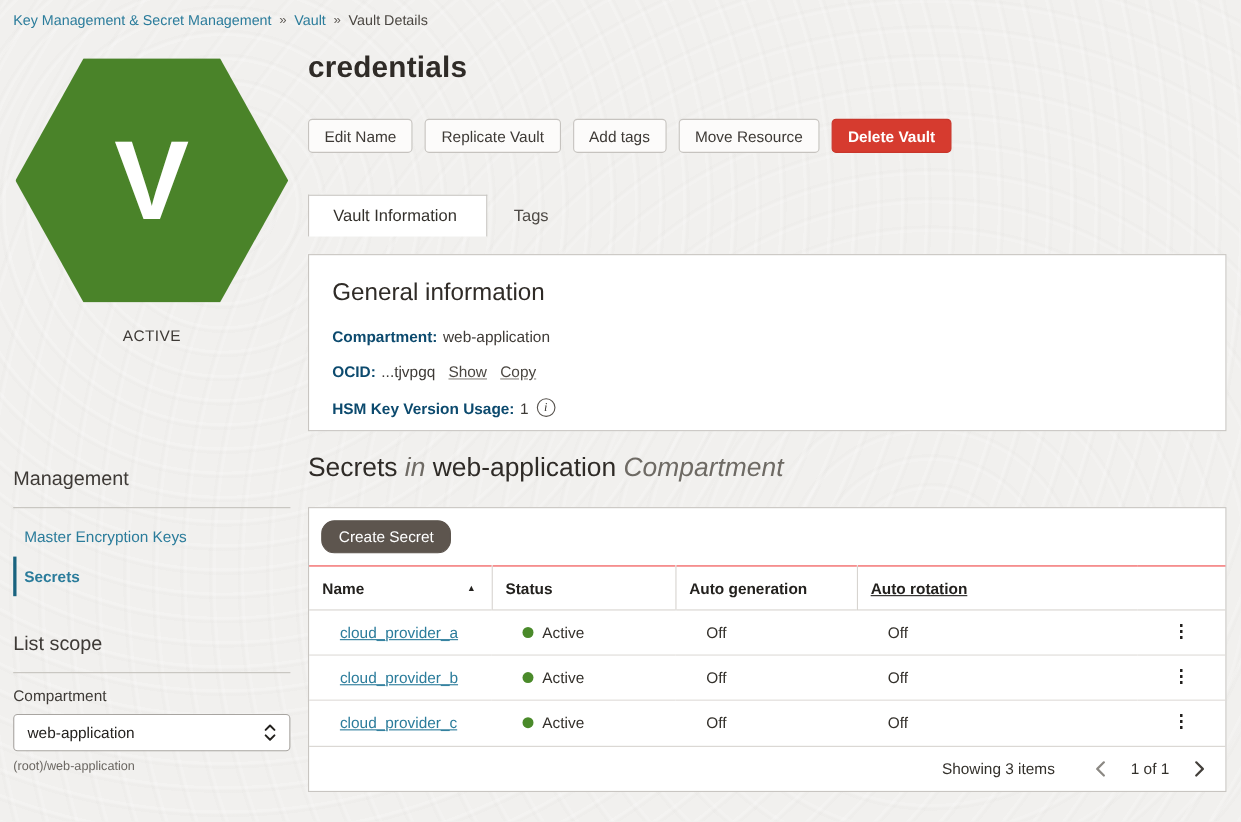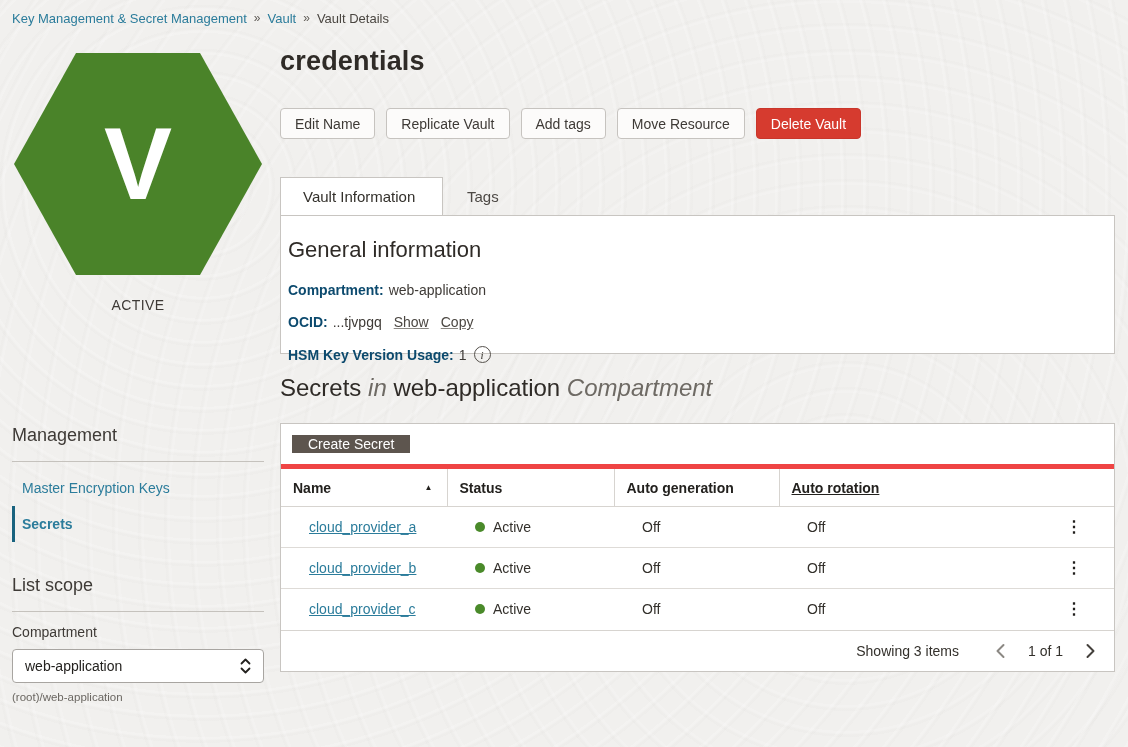--- a/index.html
+++ b/index.html
@@ -54,57 +54,57 @@
   }
   .compartment-path { font-size:11.5px; color:#6b6762; margin-top:8px; }
 
   
   h1.page-title { font-size:27px; font-weight:700; color:#2f2b27; margin-top:20px; letter-spacing:.2px; }
   .actions { margin-top:31px; display:flex; gap:11px; }
   .btn {
     height:31px; padding:0 14px; font-size:14px; font-family:inherit; cursor:pointer;
     background:#fcfbfa; border:1px solid #c6c3bf; border-radius:4px; color:#3e3a36;
   }
-  .btn.danger { background:#d63b2f; border-color:#c9362b; color:#fff; }
+  .btn.danger { background:#d63b2f; border-color:#c9362b; color:#fff;font-weight:bold; }
 
   
   .tabs { margin-top:38px; display:flex; position:relative; z-index:2; }
   .tab { height:38px; padding:0 24px; display:flex; align-items:center; font-size:15px; color:#4d4945; cursor:pointer; }
   .tab.active {
     background:#fff; border:1px solid #c8c5c1; border-bottom:none; color:#33302b;
     margin-bottom:-1px; padding:0 22px; min-width:163px;
   }
   .panel {
     position:relative; z-index:1;
-    background:#fff; border:1px solid #c8c5c1; height:139px; padding:21px 0 0 7px;
+    background:#fff; border:1px solid #c8c5c1; height:161px; padding:21px 0 0 21px;margin-top:16px;
   }
   .panel h2 { font-size:22px; font-weight:400; color:#2f2b27; margin-bottom:19px; }
   .info-line { font-size:14px; margin-bottom:16px; display:flex; align-items:center; }
   .info-line b { margin-right:5px; color:#0c4a6e; }
   .inline-link { color:#4a4641; text-decoration:underline; text-decoration-color:#8b8883; margin-left:12px; cursor:pointer; }
   .info-icon {
     display:inline-flex; align-items:center; justify-content:center;
     width:17px; height:17px; border:1px solid #55514c; border-radius:50%;
     font-family:"Liberation Serif", serif; font-style:italic; font-size:11px; color:#33302b;
     margin-left:7px; cursor:pointer;
   }
 
   
   .secrets-heading { margin-top:20px; font-size:24px; font-weight:400; color:#2f2b27; }
   .secrets-heading .muted { font-style:italic; color:#6e6a64; }
 
   .card { margin-top:21px; background:#fff; border:1px solid #c8c5c1; }
   .card-toolbar { padding:11px 0 11px 11px; }
   .btn-dark {
-    height:18px; padding:0 15px; font-size:14px; font-family:inherit; cursor:pointer;
-    background:#5d554e; color:#fff; border:1px solid #5d554e; border-radius:0;
+    height:30px; padding:0 15px; font-size:14px; font-family:inherit; cursor:pointer;
+    background:#5d554e; color:#fff; border:1px solid #5d554e; border-radius:12px;
   }
 
   table.secrets { width:100%; border-collapse:collapse; font-size:14px; }
-  .secrets thead tr { border-top:5px solid #ef4444; border-bottom:1px solid #d7d4d0; }
+  .secrets thead tr { border-top:1px solid #ef4444; border-bottom:1px solid #d7d4d0; }
   .secrets th {
     text-align:left; font-weight:bold; color:#23211e; height:40px;
     padding-left:12px; border-right:1px solid #d7d4d0;
   }
   .secrets th.last { border-right:none;text-decoration:underline; }
   .secrets th .th-flex { display:flex; align-items:center; justify-content:space-between; padding-right:14px; }
   .sort-arrow { font-size:8px; color:#23211e; }
   .secrets td { height:41px; padding-left:28px; color:#33302b; }
   .secrets tbody tr + tr { border-top:1px solid #dedbd7; }
   .secrets a.row-link { color:#2b7c9b; text-decoration:underline; cursor:pointer; }

